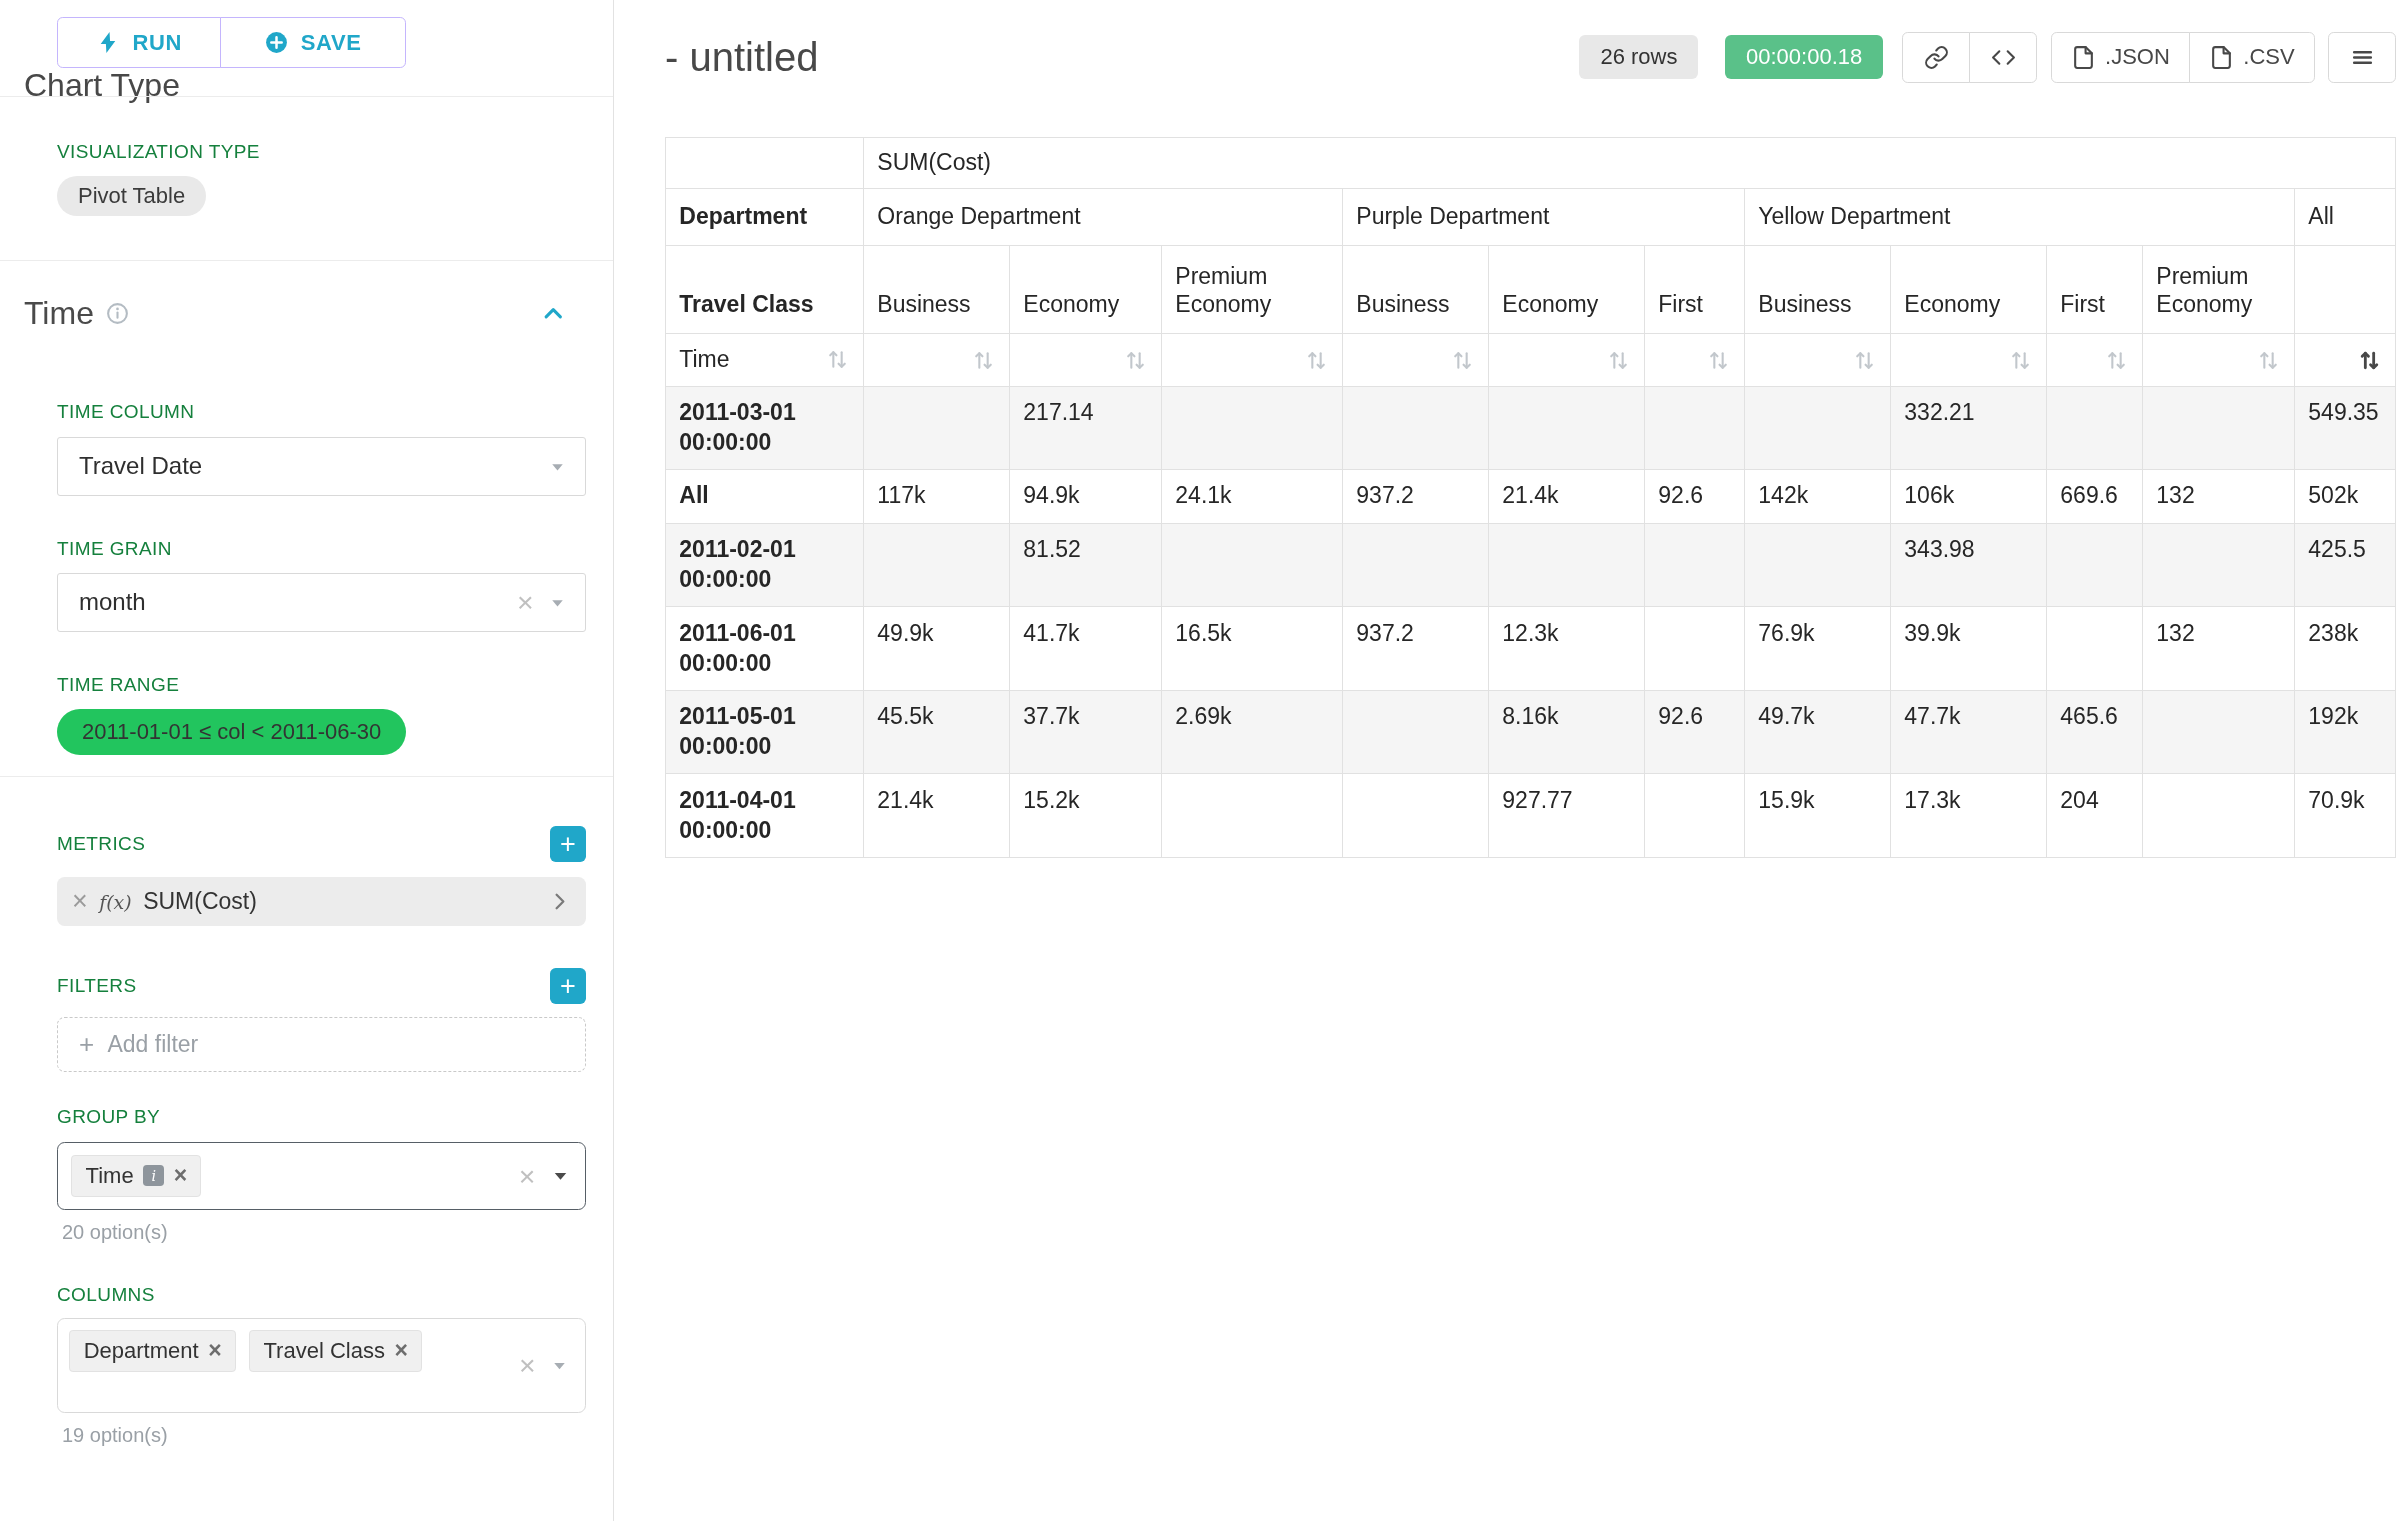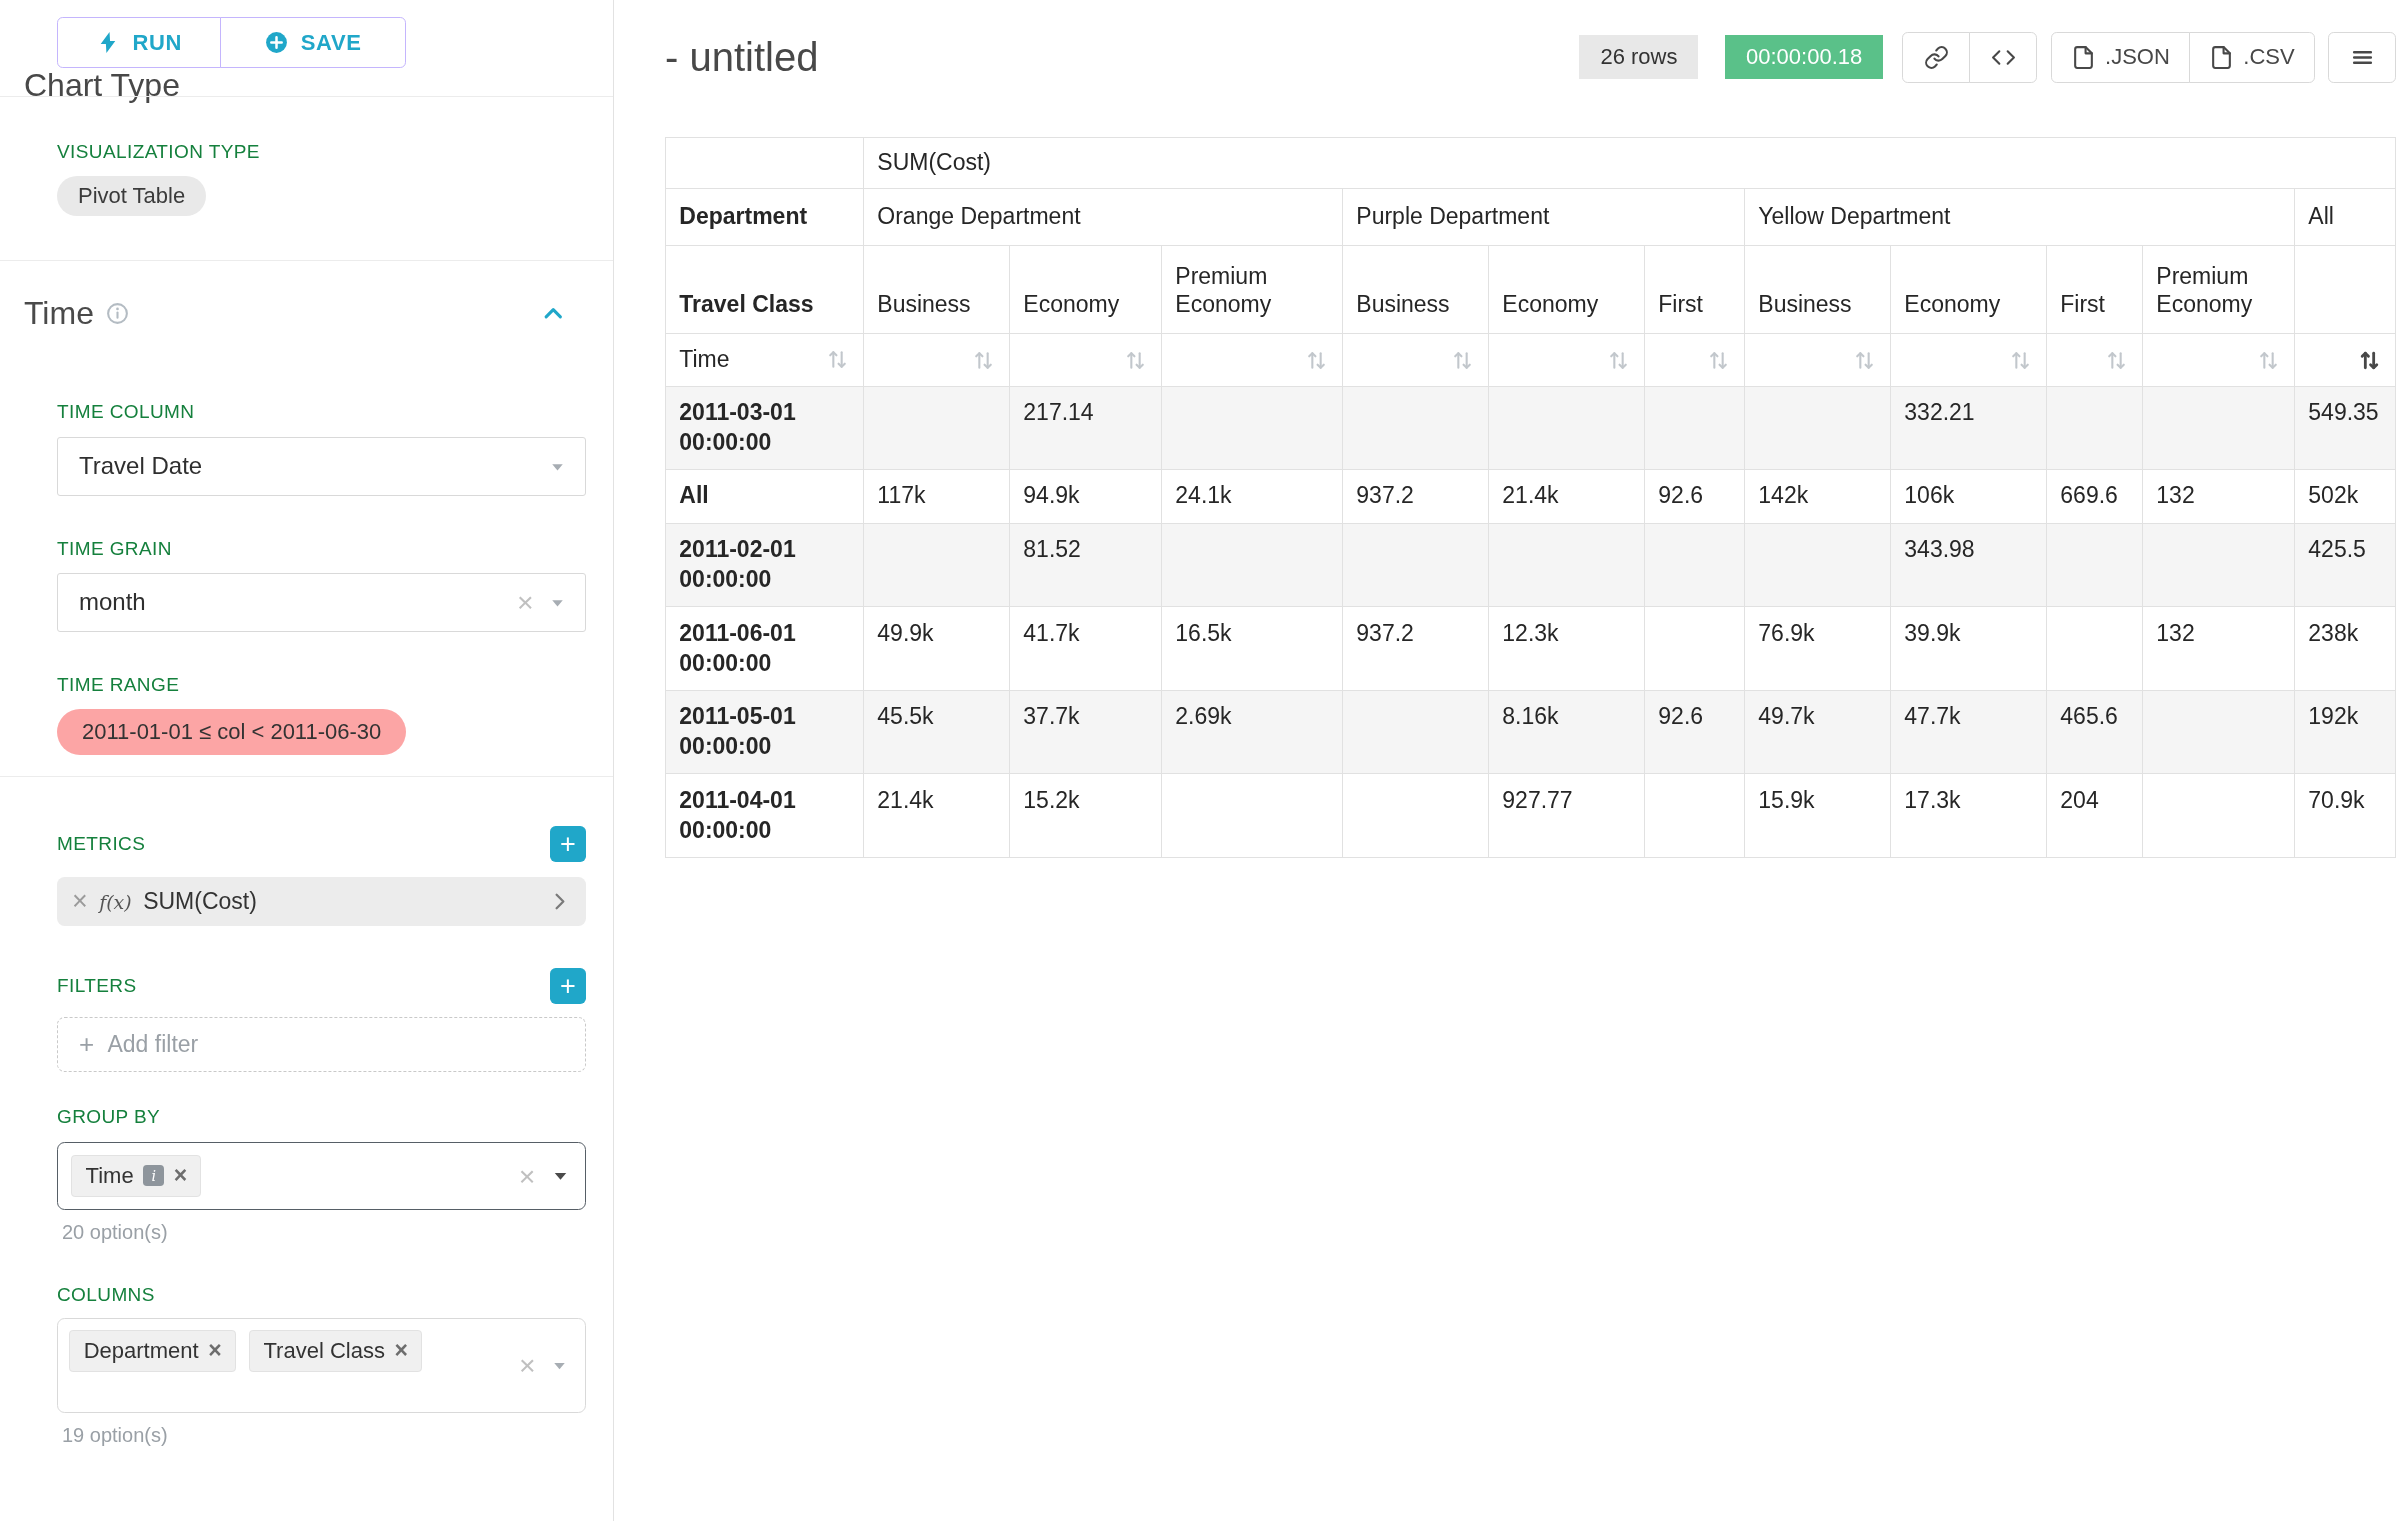--- a/index.html
+++ b/index.html
@@ -38,21 +38,21 @@
   .chev-up { width:28.5px; height:28.5px; margin-right:17px; cursor:pointer; }
   .lbl-gap { margin-top:68px; }
   .lbl-gap2 { margin-top:42px; }
   .select { margin:13.3px 0 0 33px; width:529px; height:59px; border:1px solid #d9d9d9;
     border-radius:3px; background:#fff; display:flex; align-items:center;
     padding:0 17px 0 21px; font-size:24px; color:#2f2f2f; cursor:pointer; }
   .select .grow { flex:1; }
   .caret { width:21px; height:21px; flex:none; }
   .clear-x { color:#c0c0c0; font-size:28.5px; line-height:1; margin-right:13.3px; cursor:pointer; }
   .range-pill { display:inline-flex; align-items:center; height:46px; padding:0 25px;
-    background:#fca5a5; border-radius:23px; font-size:22px; color:#333;
+    background:#22c55e; border-radius:23px; font-size:22px; color:#333;
     margin:13.3px 0 0 33px; cursor:pointer; }
   .div3 { margin-top:21px; }
   .label-row { display:flex; align-items:center; justify-content:space-between;
     margin:49px 0 0 33px; width:529px; }
   .label-row.second { margin-top:42px; }
   .plus-btn { width:36px; height:36px; border:none; border-radius:5.7px; background:#20a7c9;
     color:#fff; font-size:27px; line-height:1; display:flex; align-items:center;
     justify-content:center; cursor:pointer; padding:0; }
   .metric-item { margin:15px 0 0 33px; width:529px; height:49px; background:#ececec;
     border-radius:7.6px; display:flex; align-items:center; padding:0 15px; gap:11.4px; cursor:pointer; }
@@ -84,21 +84,21 @@
   .columns-box .tags { display:flex; gap:13.3px; }
   .columns-box .right-icons { position:absolute; right:15px; top:50%; transform:translateY(-50%);
     display:flex; align-items:center; }
 
   
   .main { position:absolute; left:615px; top:0; right:0; bottom:0; padding:28.5px 0 0 50px; background:#fff; }
   .main-header { width:1731px; display:flex; align-items:center; justify-content:space-between; height:57px; }
   .page-title { font-size:40px; color:#484848; font-weight:500; }
   .toolbar { display:flex; align-items:center; gap:13.3px; }
   .badge { height:44px; display:inline-flex; align-items:center; padding:0 21px;
-    border-radius:0; font-size:22px; }
+    border-radius:6px; font-size:22px; }
   .badge.rows  { background:#e8e8e8; color:#333; margin-right:13.3px; }
   .badge.timer { background:#5ac189; color:#fff; margin-right:5.7px; }
   .btn-group { display:inline-flex; }
   .tbtn { height:51px; display:inline-flex; align-items:center; gap:9.5px; padding:0 19px;
     border:1px solid #d9d9d9; background:#fff; color:#484848; font-size:22px; cursor:pointer;
     font-family:inherit; }
   .btn-group .tbtn + .tbtn { margin-left:-1px; }
   .btn-group .tbtn:first-child { border-radius:5.7px 0 0 5.7px; }
   .btn-group .tbtn:last-child  { border-radius:0 5.7px 5.7px 0; }
   .tbtn.single { border-radius:5.7px; width:68px; justify-content:center; padding:0; }

